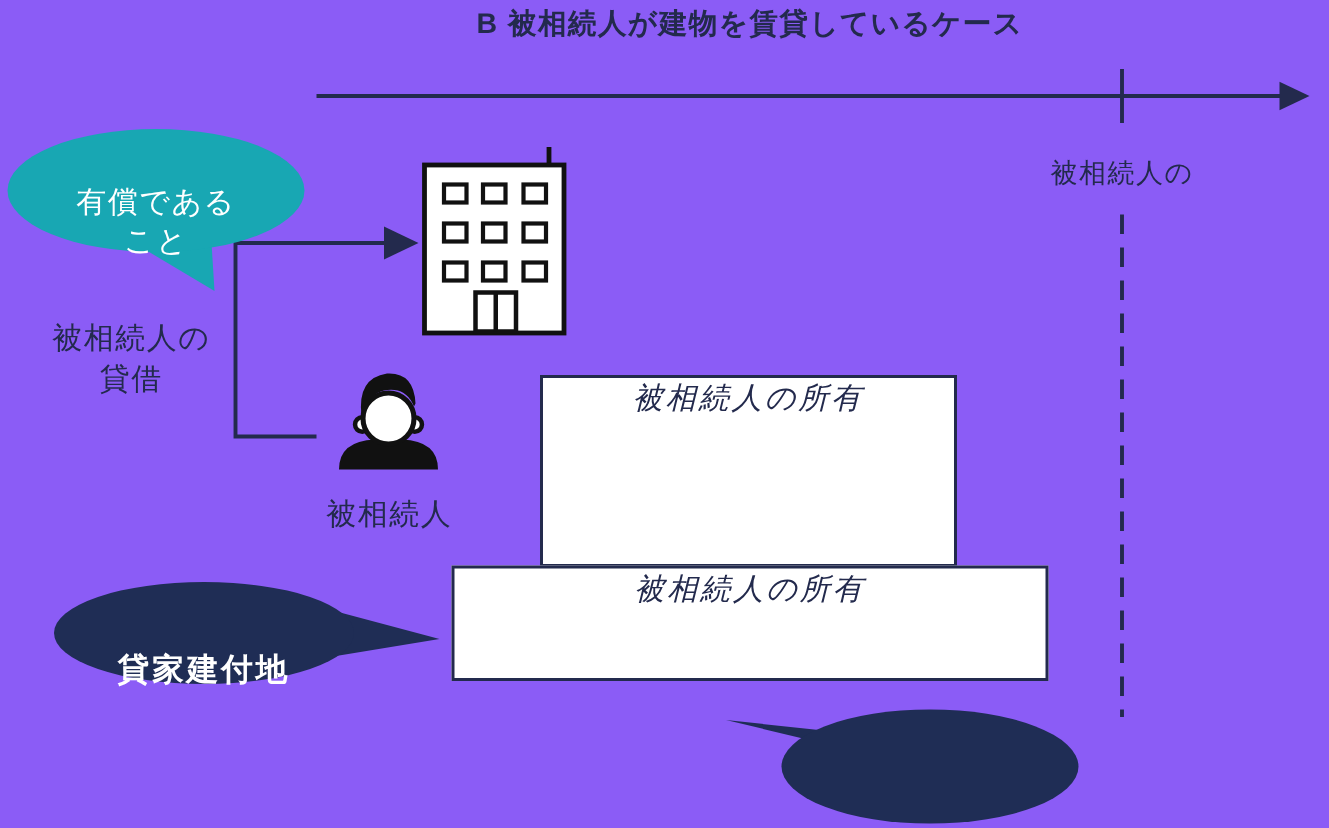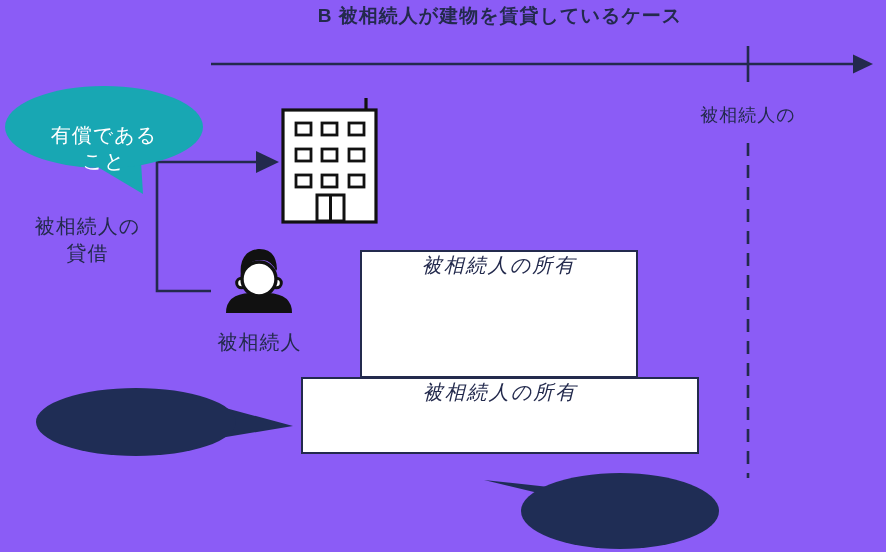--- a/index.html
+++ b/index.html
@@ -101,15 +101,16 @@
   <div class="abs label-decedent center">被相続人</div>
 
   <div class="abs box box-building">
     <span>被相続人の所有</span>
   </div>
 
   <div class="abs box box-land">
     <span>被相続人の所有</span>
   </div>
 
+  <div class="abs callout-land callout-text center">貸家建付地</div>
 
 
 </div>
 
 </body></html>

